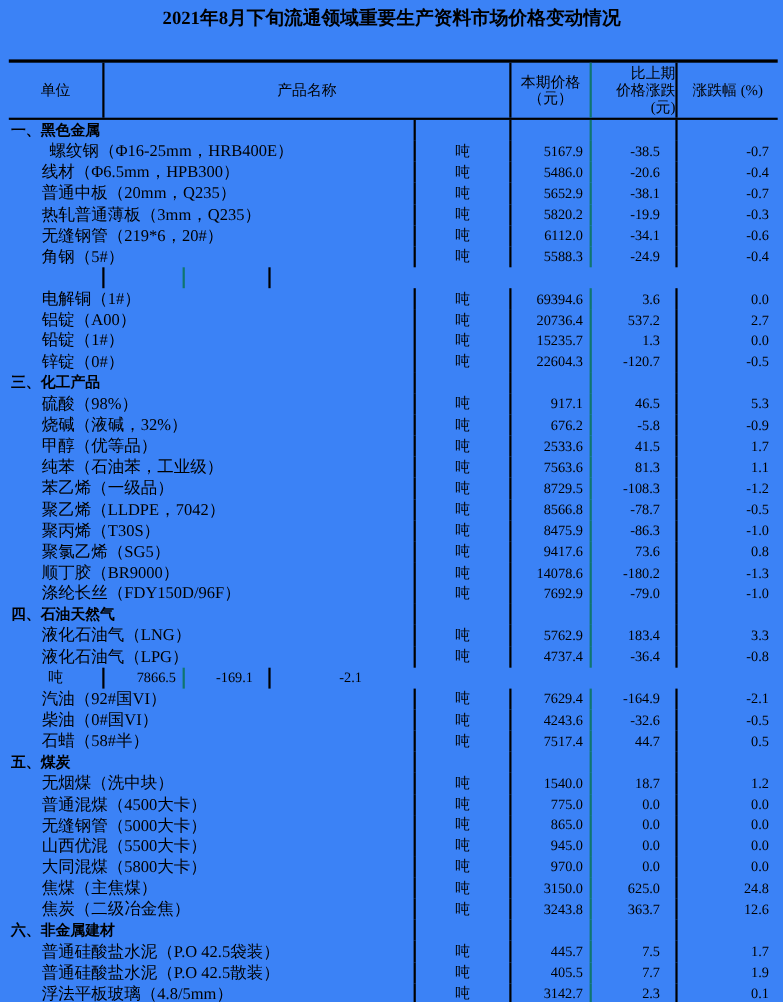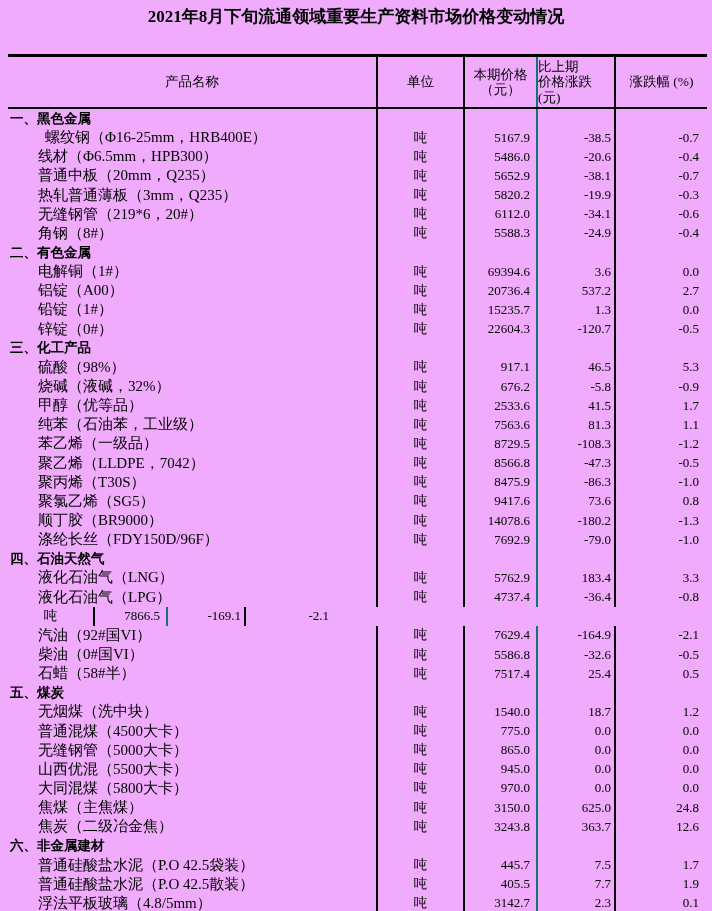--- a/index.html
+++ b/index.html
@@ -6,21 +6,21 @@
     margin: 0;
     padding: 0;
     background: #ffffff;
     color: #000000;
     font-family: "Liberation Serif", "DejaVu Serif", serif;
   }
   .page {
     position: relative;
     width: 712px;
     height: 911px;
-    background: #f0abfc;
+    background: #3b82f6;
     overflow: hidden;
   }
   .doc-title {
     position: absolute;
     top: 6px;
     left: 0;
     width: 712px;
     text-align: center;
     font-size: 17px;
     font-weight: 700;
@@ -60,43 +60,43 @@
     box-sizing: border-box;
     height: 100%;
     display: flex;
     align-items: center;
     overflow: hidden;
   }
   
   .c-name   { width: 370px; border-right: 2px solid #000; }
   .c-unit   { width: 87px;  border-right: 2px solid #000; justify-content: center; }
   .c-price  { width: 73px;  border-right: 2px solid #0f766e; justify-content: flex-end; padding-right: 6px; }
-  .c-change { width: 78px;  border-right: 2px solid #000; justify-content: flex-end; padding-right: 3px; }
+  .c-change { width: 78px;  border-right: 2px solid #000; justify-content: flex-end; padding-right: 14px; }
   .c-pct    { width: 91px;  justify-content: flex-end; padding-right: 8px; }
   .hcell.c-name { border-right: 2px solid #000; }
   .trow .c-name { font-size: 15px; padding-left: 30px; }
   .trow.section .c-name { font-weight: 700; padding-left: 2px; font-size: 13.5px; }
   .trow .c-name.indent2 { padding-left: 37px; }
   .num { font-size: 13px; }
   .unit-text { font-size: 13.5px; }
   .trow .c-name, .unit-text { white-space: nowrap; }
 </style>
 </head>
 <body>
 
 <div class="page">
   <div class="doc-title">2021年8月下旬流通领域重要生产资料市场价格变动情况</div>
 
   <div class="tbl">
     <div class="thead">
+      <div class="hcell c-unit">单位</div>
       <div class="hcell c-name">产品名称</div>
-      <div class="hcell c-unit">单位</div>
       <div class="hcell c-price" style="justify-content:center; padding-right:0; text-align:center;">本期价格
 （元）</div>
-      <div class="hcell c-change" style="justify-content:center; padding-right:0; text-align:left;">比上期
+      <div class="hcell c-change" style="justify-content:center; padding-right:0; text-align:right;">比上期
 价格涨跌
 (元)</div>
       <div class="hcell c-pct" style="justify-content:center; padding-right:0; text-align:center;">涨跌幅 (%)</div>
     </div>
     <div class="tbody" id="table-body">
         <div class="trow section">
           <div class="cell c-name">一、黑色金属</div>
           <div class="cell c-unit unit-text"></div>
           <div class="cell c-price num"></div>
           <div class="cell c-change num"></div>
@@ -131,28 +131,27 @@
           <div class="cell c-pct num">-0.3</div>
         </div>
         <div class="trow">
           <div class="cell c-name">无缝钢管（219*6，20#）</div>
           <div class="cell c-unit unit-text">吨</div>
           <div class="cell c-price num">6112.0</div>
           <div class="cell c-change num">-34.1</div>
           <div class="cell c-pct num">-0.6</div>
         </div>
         <div class="trow">
-          <div class="cell c-name">角钢（8#）</div>
+          <div class="cell c-name">角钢（5#）</div>
           <div class="cell c-unit unit-text">吨</div>
           <div class="cell c-price num">5588.3</div>
           <div class="cell c-change num">-24.9</div>
           <div class="cell c-pct num">-0.4</div>
         </div>
         <div class="trow section">
-          <div class="cell c-name">二、有色金属</div>
           <div class="cell c-unit unit-text"></div>
           <div class="cell c-price num"></div>
           <div class="cell c-change num"></div>
           <div class="cell c-pct num"></div>
         </div>
         <div class="trow">
           <div class="cell c-name">电解铜（1#）</div>
           <div class="cell c-unit unit-text">吨</div>
           <div class="cell c-price num">69394.6</div>
           <div class="cell c-change num">3.6</div>
@@ -218,21 +217,21 @@
           <div class="cell c-name">苯乙烯（一级品）</div>
           <div class="cell c-unit unit-text">吨</div>
           <div class="cell c-price num">8729.5</div>
           <div class="cell c-change num">-108.3</div>
           <div class="cell c-pct num">-1.2</div>
         </div>
         <div class="trow">
           <div class="cell c-name">聚乙烯（LLDPE，7042）</div>
           <div class="cell c-unit unit-text">吨</div>
           <div class="cell c-price num">8566.8</div>
-          <div class="cell c-change num">-47.3</div>
+          <div class="cell c-change num">-78.7</div>
           <div class="cell c-pct num">-0.5</div>
         </div>
         <div class="trow">
           <div class="cell c-name">聚丙烯（T30S）</div>
           <div class="cell c-unit unit-text">吨</div>
           <div class="cell c-price num">8475.9</div>
           <div class="cell c-change num">-86.3</div>
           <div class="cell c-pct num">-1.0</div>
         </div>
         <div class="trow">
@@ -286,29 +285,29 @@
         <div class="trow">
           <div class="cell c-name">汽油（92#国VI）</div>
           <div class="cell c-unit unit-text">吨</div>
           <div class="cell c-price num">7629.4</div>
           <div class="cell c-change num">-164.9</div>
           <div class="cell c-pct num">-2.1</div>
         </div>
         <div class="trow">
           <div class="cell c-name">柴油（0#国VI）</div>
           <div class="cell c-unit unit-text">吨</div>
-          <div class="cell c-price num">5586.8</div>
+          <div class="cell c-price num">4243.6</div>
           <div class="cell c-change num">-32.6</div>
           <div class="cell c-pct num">-0.5</div>
         </div>
         <div class="trow">
           <div class="cell c-name">石蜡（58#半）</div>
           <div class="cell c-unit unit-text">吨</div>
           <div class="cell c-price num">7517.4</div>
-          <div class="cell c-change num">25.4</div>
+          <div class="cell c-change num">44.7</div>
           <div class="cell c-pct num">0.5</div>
         </div>
         <div class="trow section">
           <div class="cell c-name">五、煤炭</div>
           <div class="cell c-unit unit-text"></div>
           <div class="cell c-price num"></div>
           <div class="cell c-change num"></div>
           <div class="cell c-pct num"></div>
         </div>
         <div class="trow">

